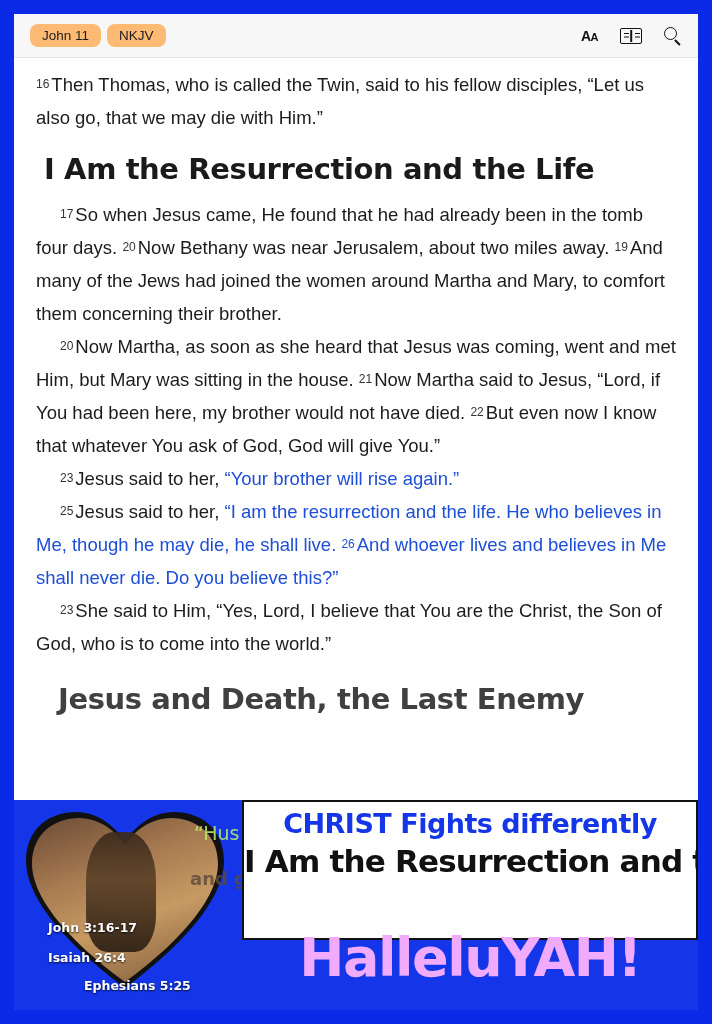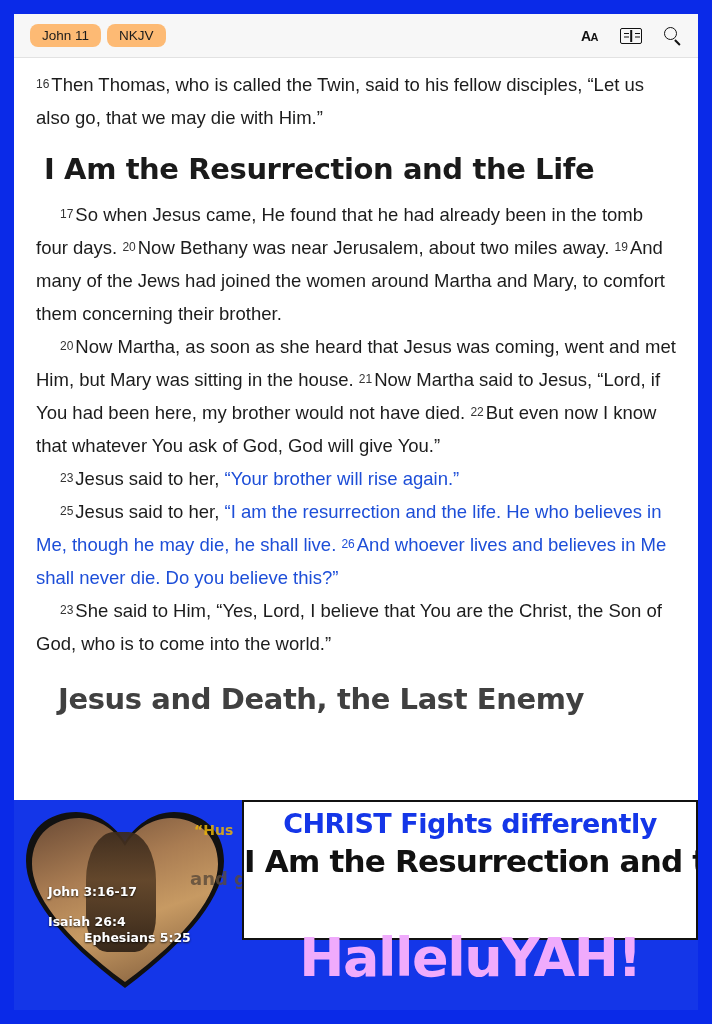--- a/index.html
+++ b/index.html
@@ -195,32 +195,33 @@
     opacity: 0.92;
   }
   .heart-label {
     position: absolute;
     color: #ffffff;
     font-family: "DejaVu Sans", sans-serif;
     font-weight: bold;
     font-size: 12.5px;
     text-shadow: 0 1px 2px rgba(0,0,0,.8);
     white-space: nowrap;
+    margin-top: 36px;
   }
   .hl-1 { left: 26px; top: 78px; }
   .hl-2 { left: 26px; top: 108px; }
-  .hl-3 { left: 62px; top: 124px; text-align:center; line-height: 15px;}
+  .hl-3 { left: 62px; top: 136px; text-align:center; line-height: 15px;}
   .note-right {
     position: absolute;
     left: 180px;
     top: 22px;
-    color: #eab308;
-    font-family: "DejaVu Sans", sans-serif;
-    font-weight: bold;
-    font-size: 14px;
+    color: #bef264;
+    font-family: "DejaVu Sans", sans-serif;
+    font-weight: normal;
+    font-size: 19px;
     opacity: .85;
   }
   .note-right2 {
     position: absolute;
     left: 176px;
     top: 68px;
     color: #5a4a3a;
     font-family: "DejaVu Sans", sans-serif;
     font-weight: bold;
     font-size: 18px;

